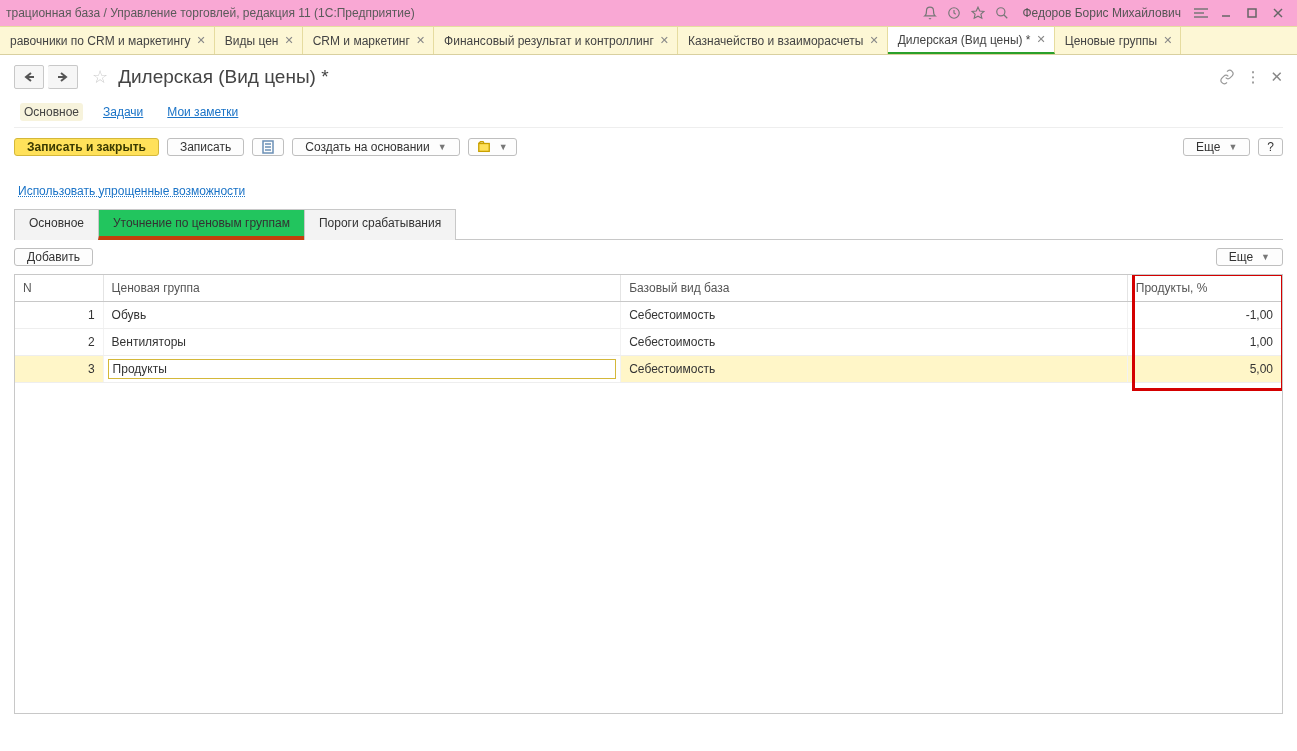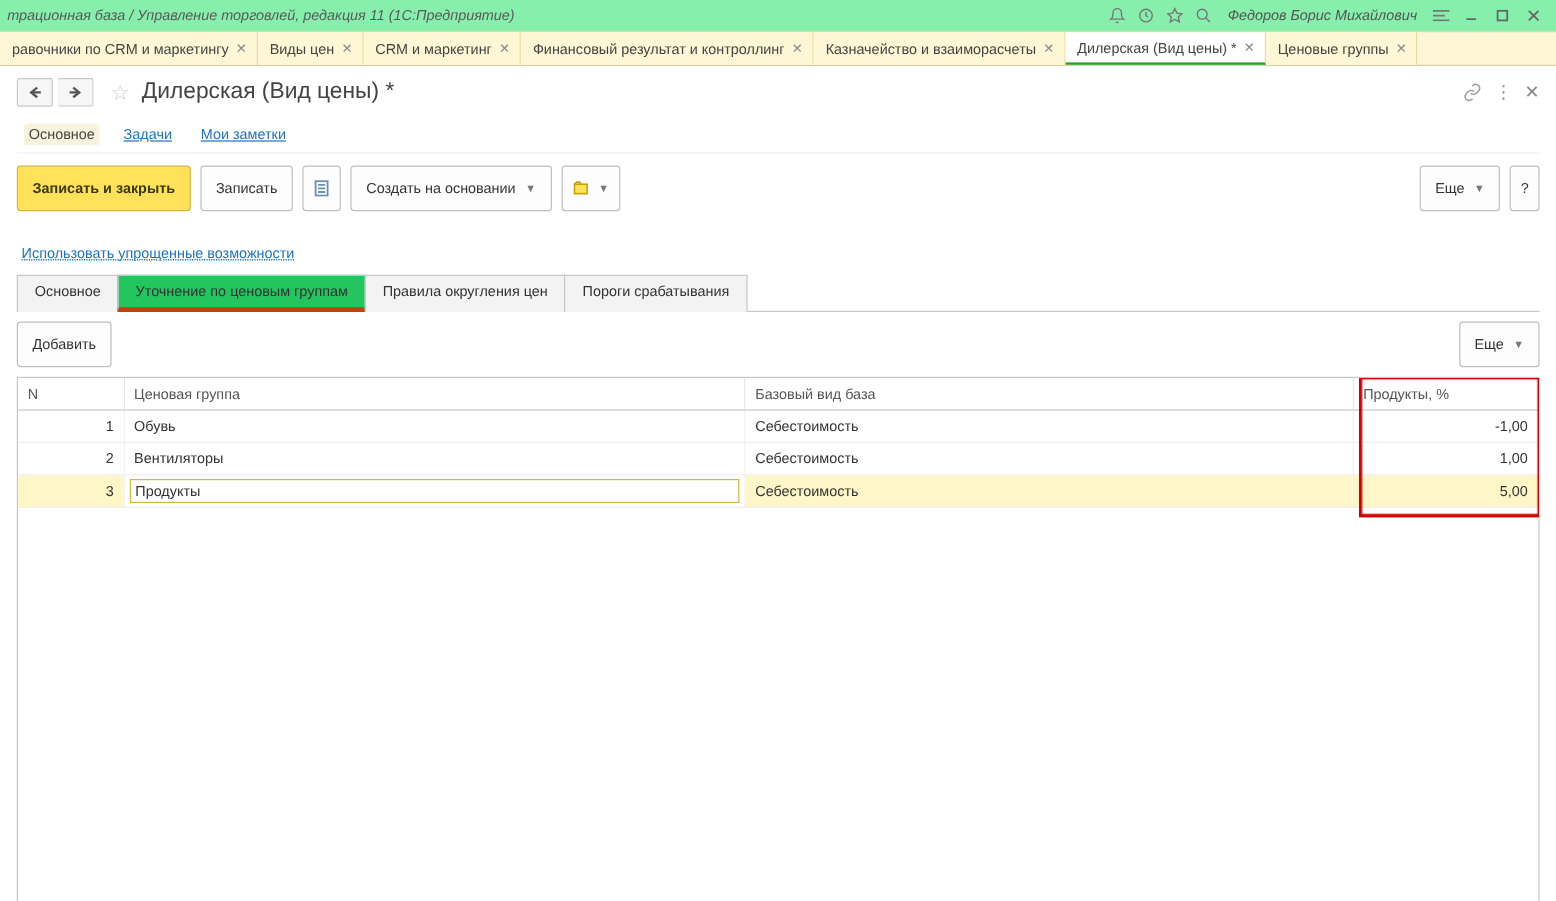--- a/index.html
+++ b/index.html
@@ -7,27 +7,26 @@
     margin: 0;
     font-family: Arial, sans-serif;
     font-size: 12px;
     background: #fff;
     color: #333;
     width: 1297px;
     height: 751px;
     overflow: hidden;
   }
   .titlebar {
-    background: #86efac;
+    background: #f9a8d4;
     height: 27px;
     display: flex;
     align-items: center;
     padding: 0 6px;
     border-bottom: 1px solid #e6dc9f;
-    font-style: italic;
   }
   .titlebar .title { flex: 1; color: #5a5a5a; white-space: nowrap; overflow: hidden; }
   .titlebar .icon-btn {
     width: 24px; height: 22px;
     display: flex; align-items:center; justify-content:center;
     color: #666; cursor: pointer;
   }
   .titlebar .user { padding: 0 8px; color: #555; }
   .titlebar .win-btn { width: 26px; height: 22px; display:flex; align-items:center; justify-content:center; color:#666; cursor:pointer;}
   .tabbar {
@@ -106,21 +105,21 @@
     border-bottom: 1px solid #eee;
     margin-bottom: 10px;
   }
   .section-tab { color: #1a73c7; cursor:pointer; padding: 2px 4px; }
   .section-tab.active { color: #444; background: #f7f3dc; border-radius:3px; text-decoration:none;}
   .section-tab:not(.active){ text-decoration: underline; }
   .toolbar {
     display:flex; gap:8px; align-items:center; margin-bottom: 8px;
   }
   .btn {
-    height: 38px;
+    height: 18px;
     padding: 0 12px;
     border: 1px solid #bfbfbf;
     background: #fdfdfd;
     border-radius: 3px;
     display:flex; align-items:center;
     cursor:pointer;
     color:#333;
     gap:4px;
   }
   .btn.primary {
@@ -356,21 +355,20 @@
           </div>
         <div class="btn icon-only">?</div>
       </div>
     </div>
 
     <span class="link-simplified">Использовать упрощенные возможности</span>
 
     <div class="form-tabs">
       <div class="form-tab">Основное</div>
       <div class="form-tab active">Уточнение по ценовым группам</div>
-      <div class="form-tab">Правила округления цен</div>
       <div class="form-tab">Пороги срабатывания</div>
     </div>
 
     <div class="grid-toolbar">
       <div class="btn">Добавить</div>
       <div class="right-more">
         <div class="btn">
             <span>Еще</span>
             <span class="caret">▼</span>
           </div>

